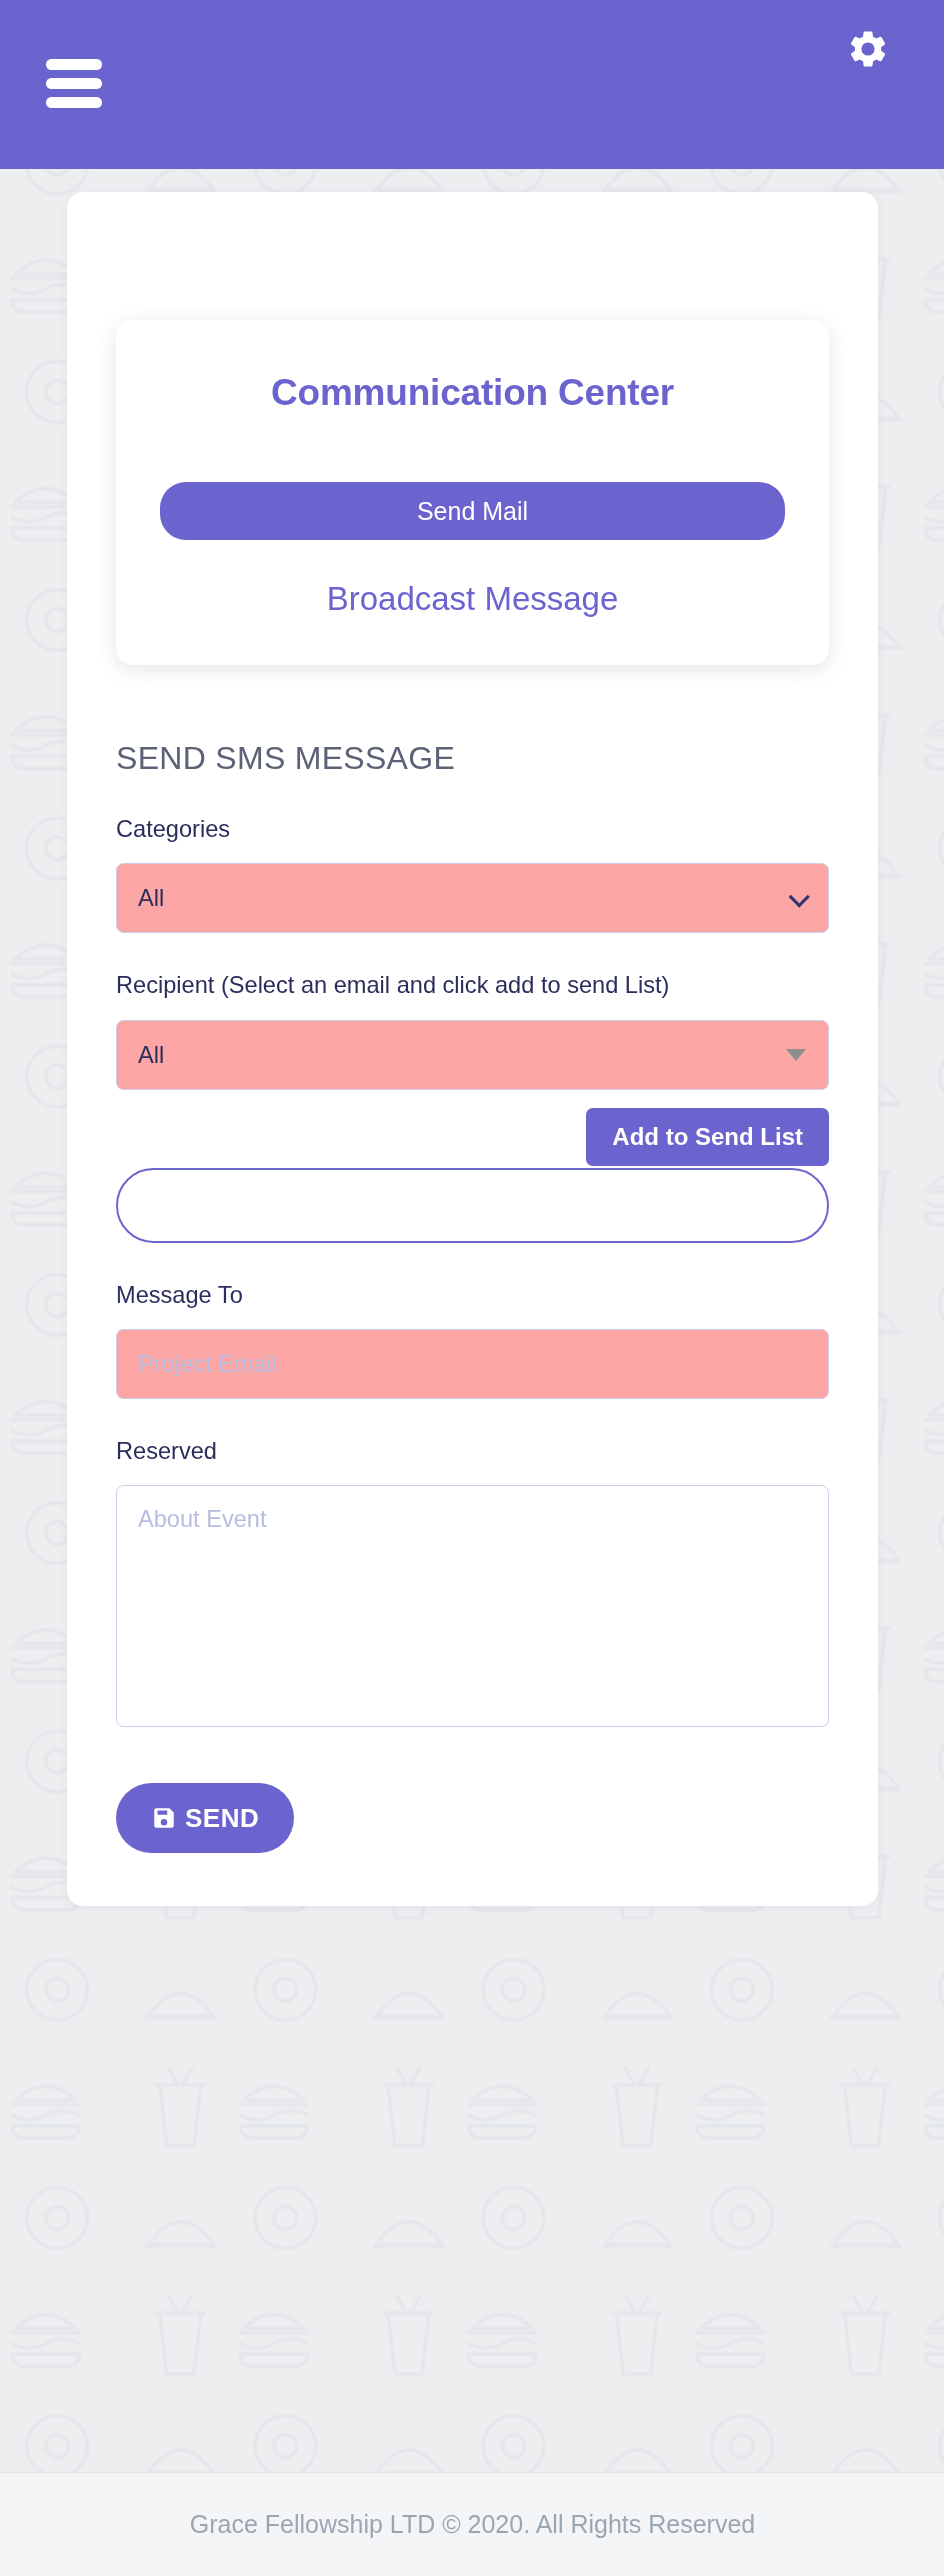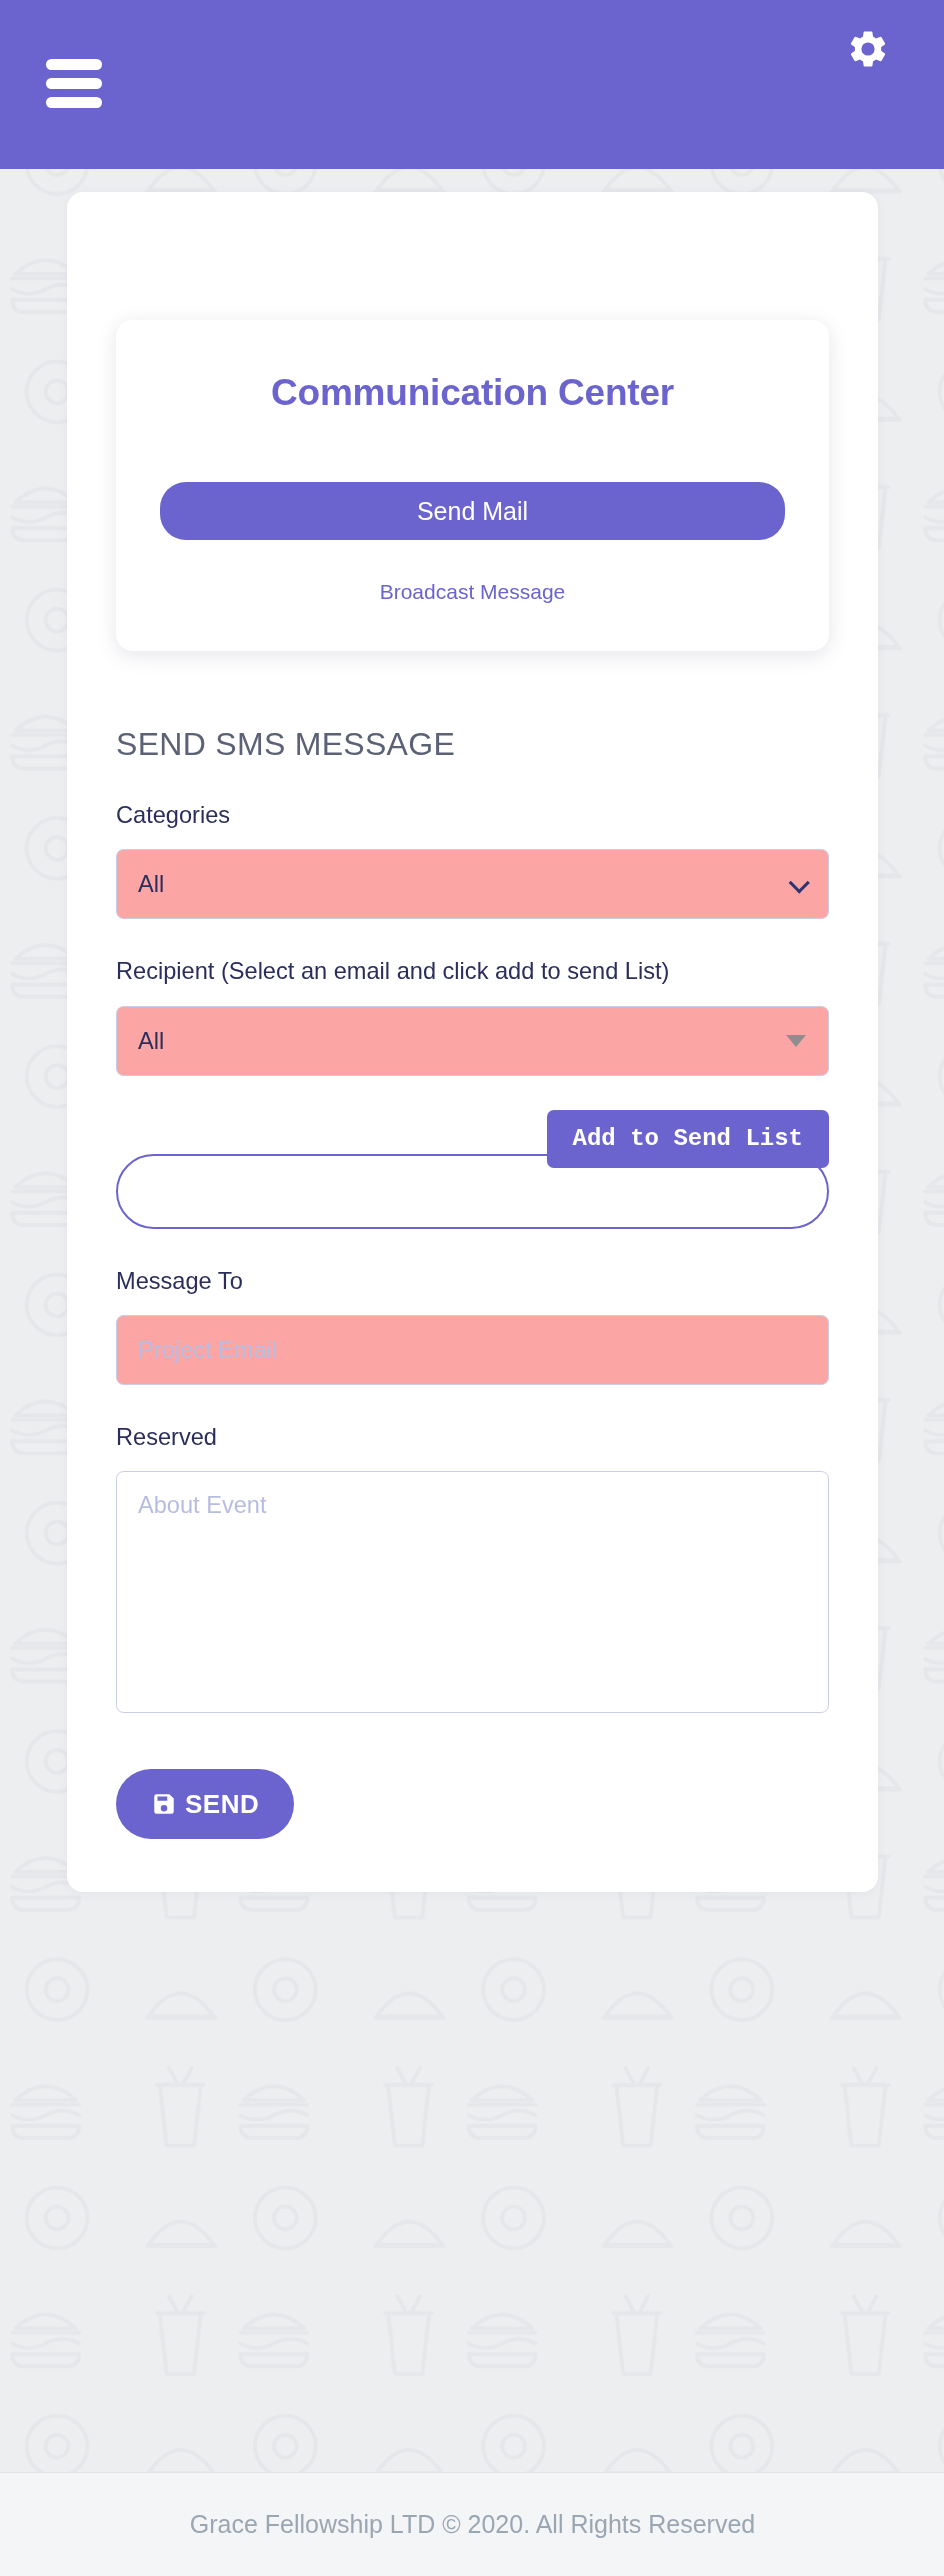--- a/index.html
+++ b/index.html
@@ -100,21 +100,21 @@
     border-radius: 26px;
     height: 58px;
     font-size: 25px;
     font-family: "Liberation Sans", sans-serif;
     cursor: pointer;
   }
   #broadcast-link {
     display: block;
     margin-top: 40px;
     color: #6b63ce;
-    font-size: 21px;
+    font-size: 33px;
     text-decoration: none;
     cursor: pointer;
   }
 
   
   #form-section {
     padding: 75px 49px 0 49px;
   }
   #sms-heading {
     color: #5c6275;
@@ -188,24 +188,23 @@
     right: 0;
     top: 7.6px;
     background: #6b63ce;
     color: #ffffff;
     border: none;
     border-radius: 6.8px;
     height: 58px;
     padding: 0 26px;
     font-size: 24px;
     font-weight: bold;
-    font-family: Liberation Mono, monospace;
+    font-family: Liberation Sans, sans-serif;
     cursor: pointer;
     z-index: 4;
-    margin-top: 16px;
   }
   #send-list-pill {
     width: 100%;
     height: 75px;
     border: 2.3px solid #6b63ce;
     border-radius: 40px;
     background: #ffffff;
     margin-top: 3px;
   }
 

